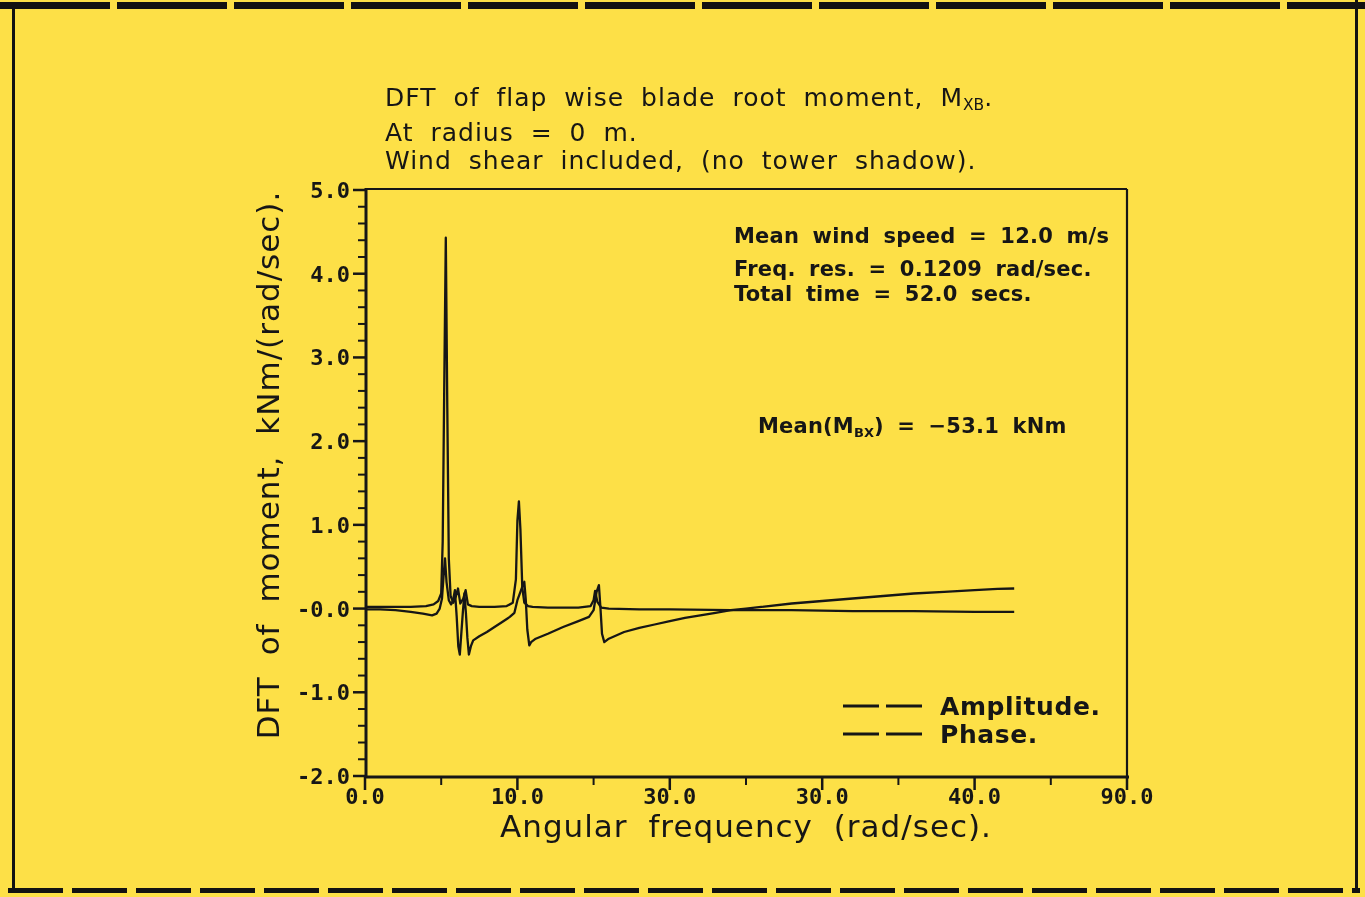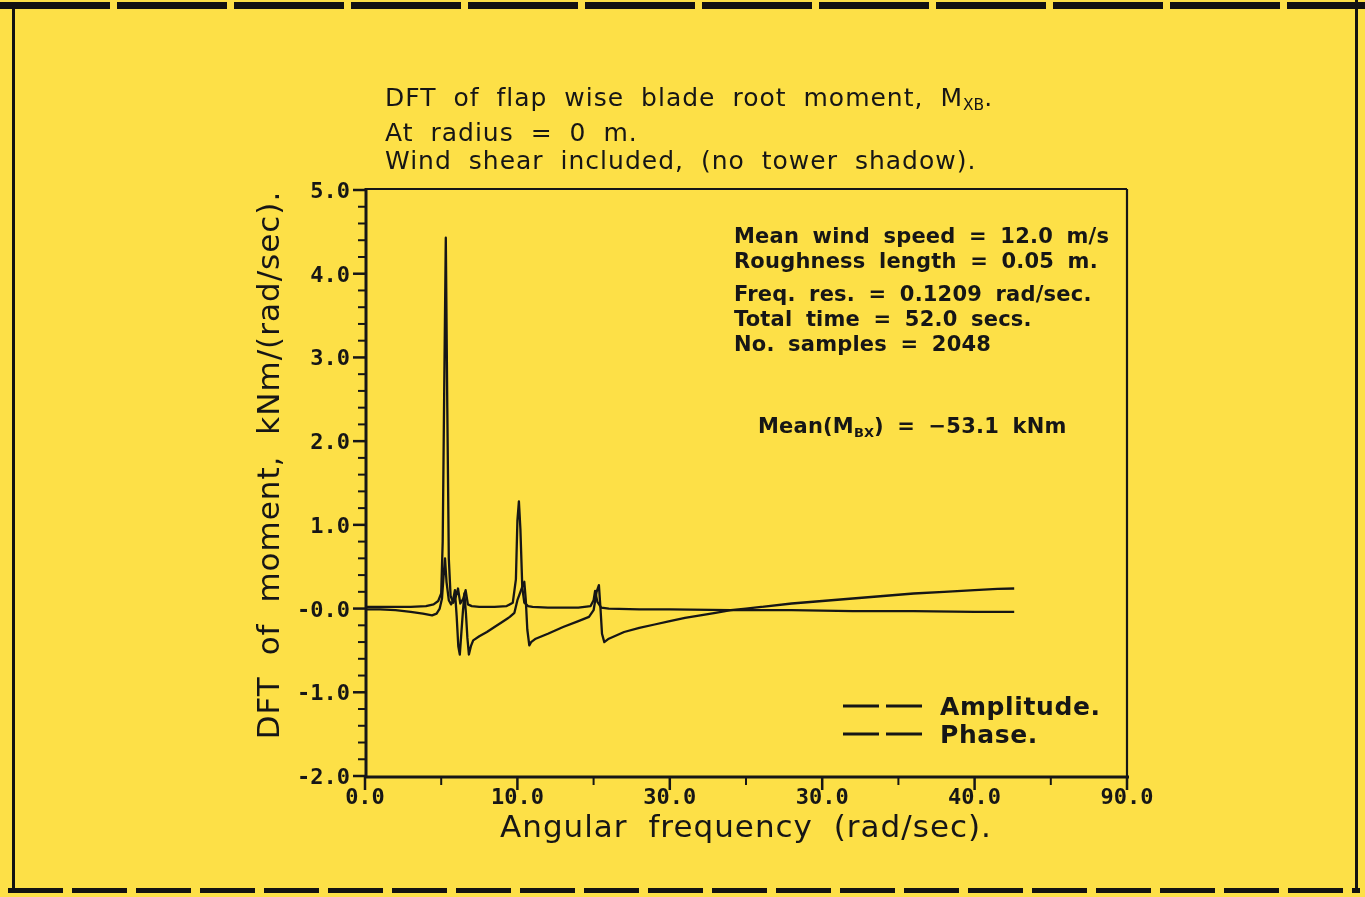--- a/index.html
+++ b/index.html
@@ -118,24 +118,22 @@
     </svg>
 
   <div class="title-block">
     <div><span>DFT of flap wise blade root moment, M</span><span class="sub">XB</span><span>.</span></div>
     <div>At radius = 0 m.</div>
     <div>Wind shear included, (no tower shadow).</div>
   </div>
 
   <div class="info-block">
     <div>Mean wind speed = 12.0 m/s</div>
-    <div>Roughness length = 0.05 m.</div>
     <div class="info-gap">Freq. res. = 0.1209 rad/sec.</div>
     <div>Total time = 52.0 secs.</div>
-    <div>No. samples = 2048</div>
   </div>
 
   <div id="stat-mean" class="stat-line"><span>Mean(M</span><span class="sub">BX</span><span>) = −53.1 kNm</span></div>
 
   <div id="legend-amp-label" class="legend-label">Amplitude.</div>
   <div id="legend-phase-label" class="legend-label">Phase.</div>
 
   <div id="x-axis-title">Angular frequency (rad/sec).</div>
   <div id="y-axis-title">DFT of moment, kNm/(rad/sec).</div>
 

